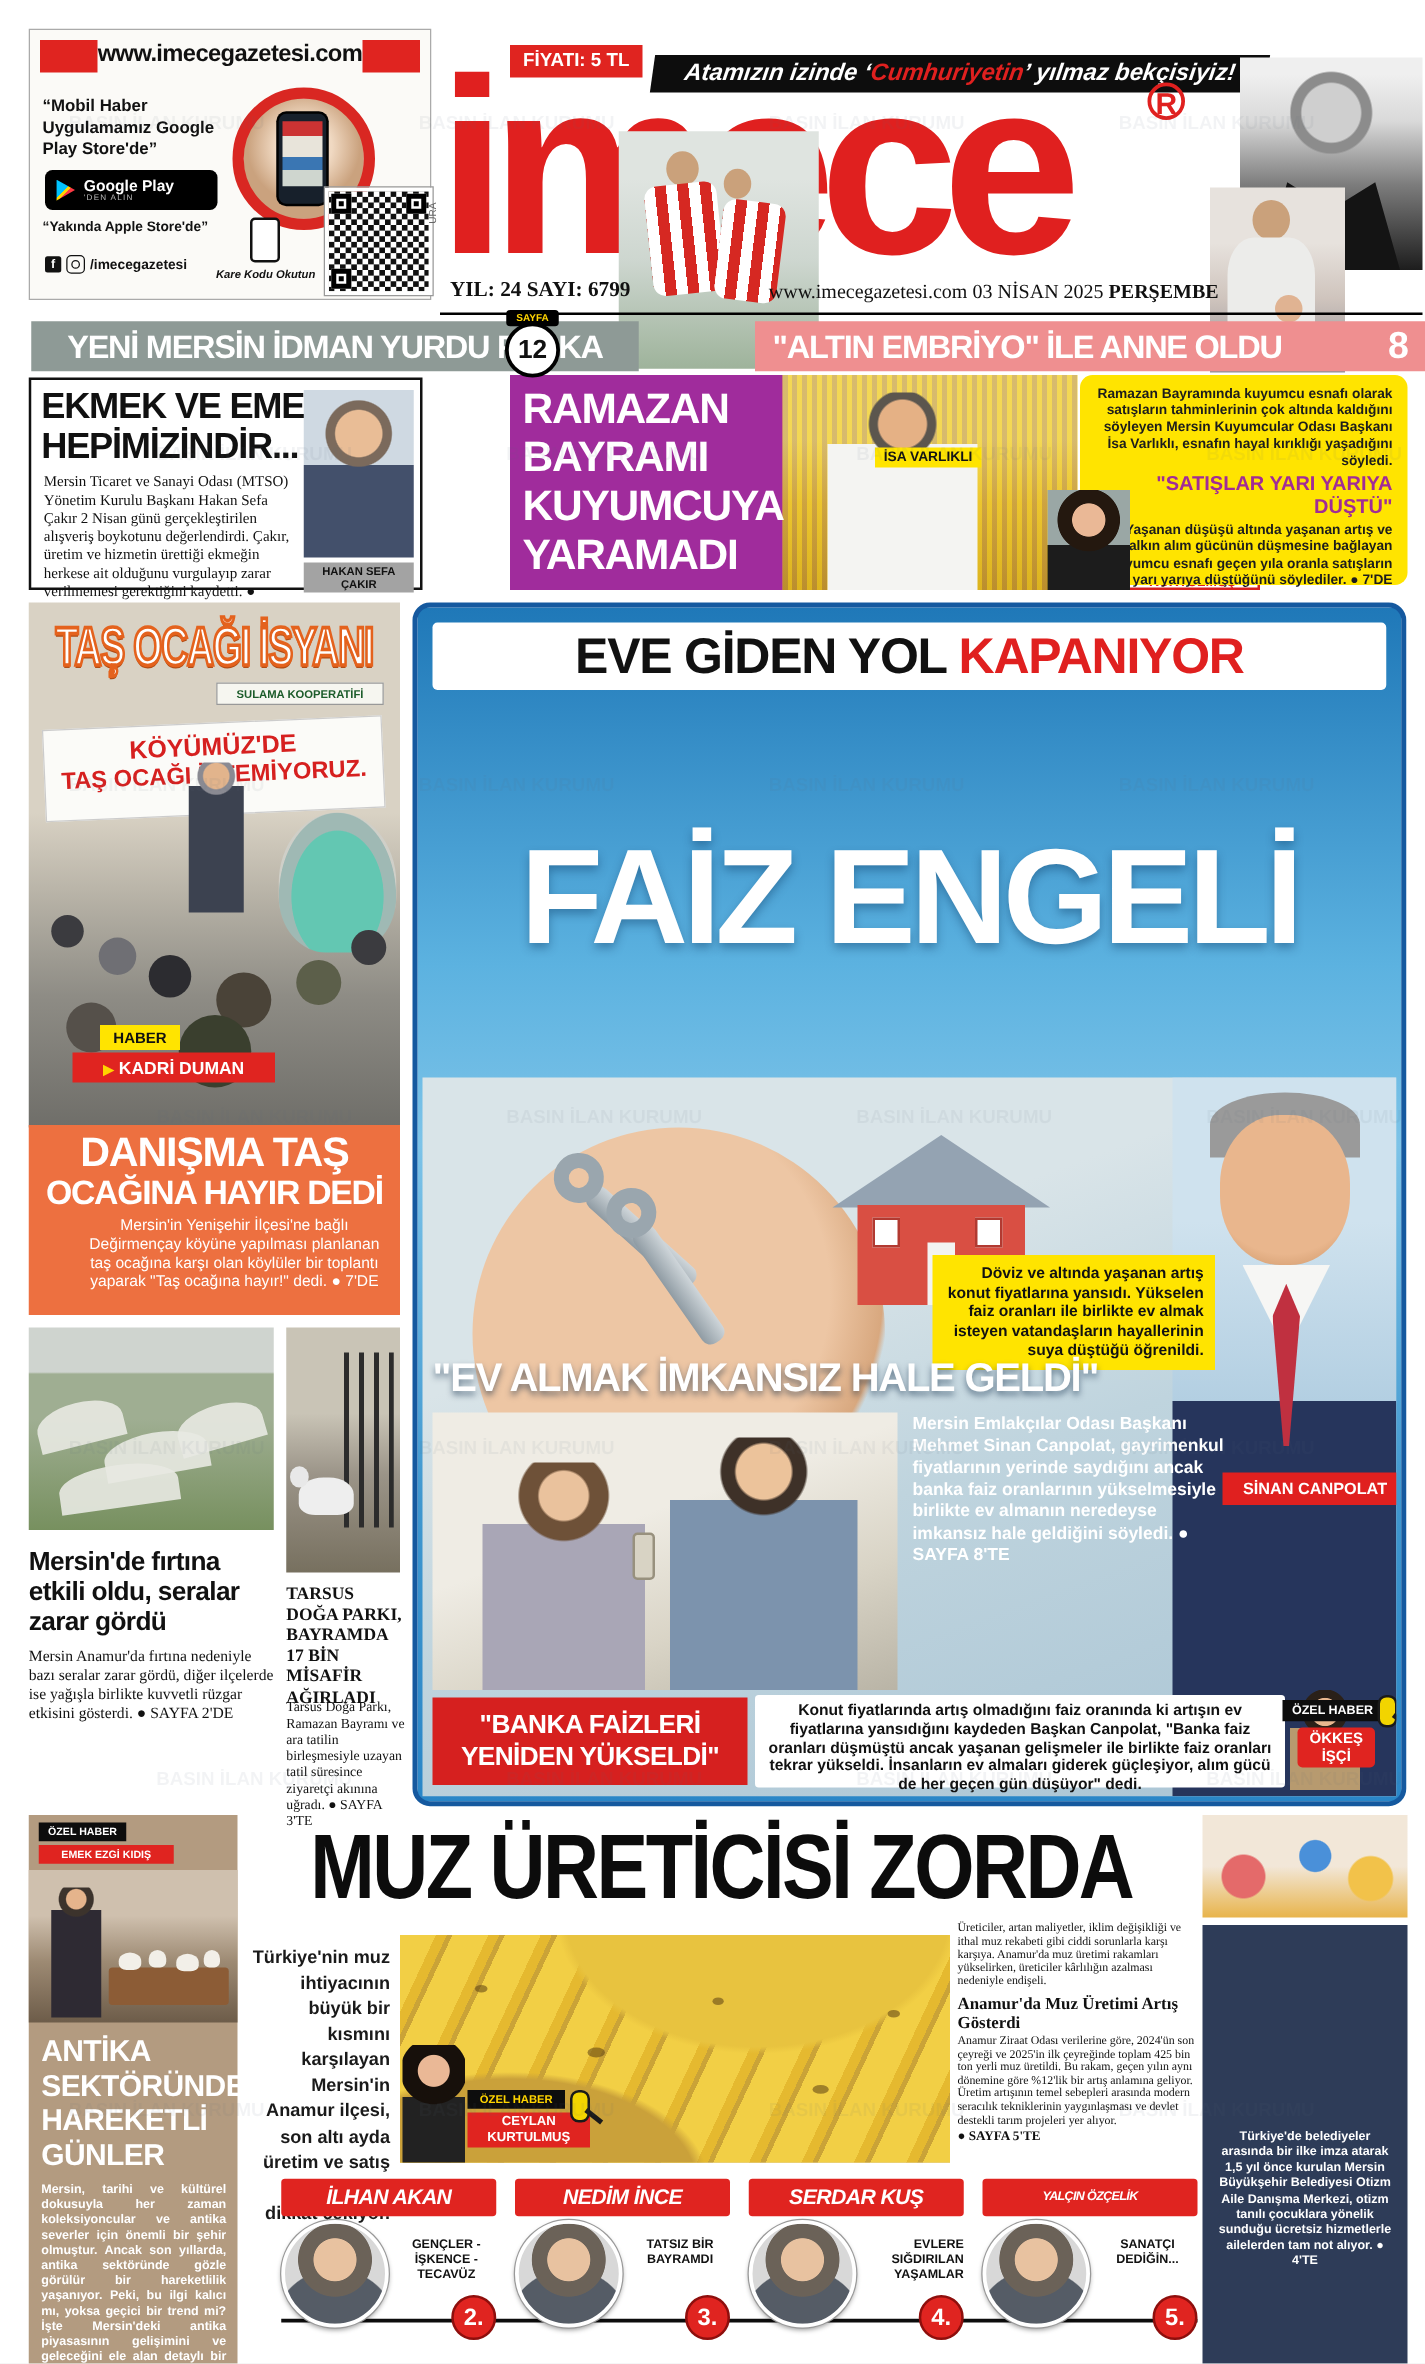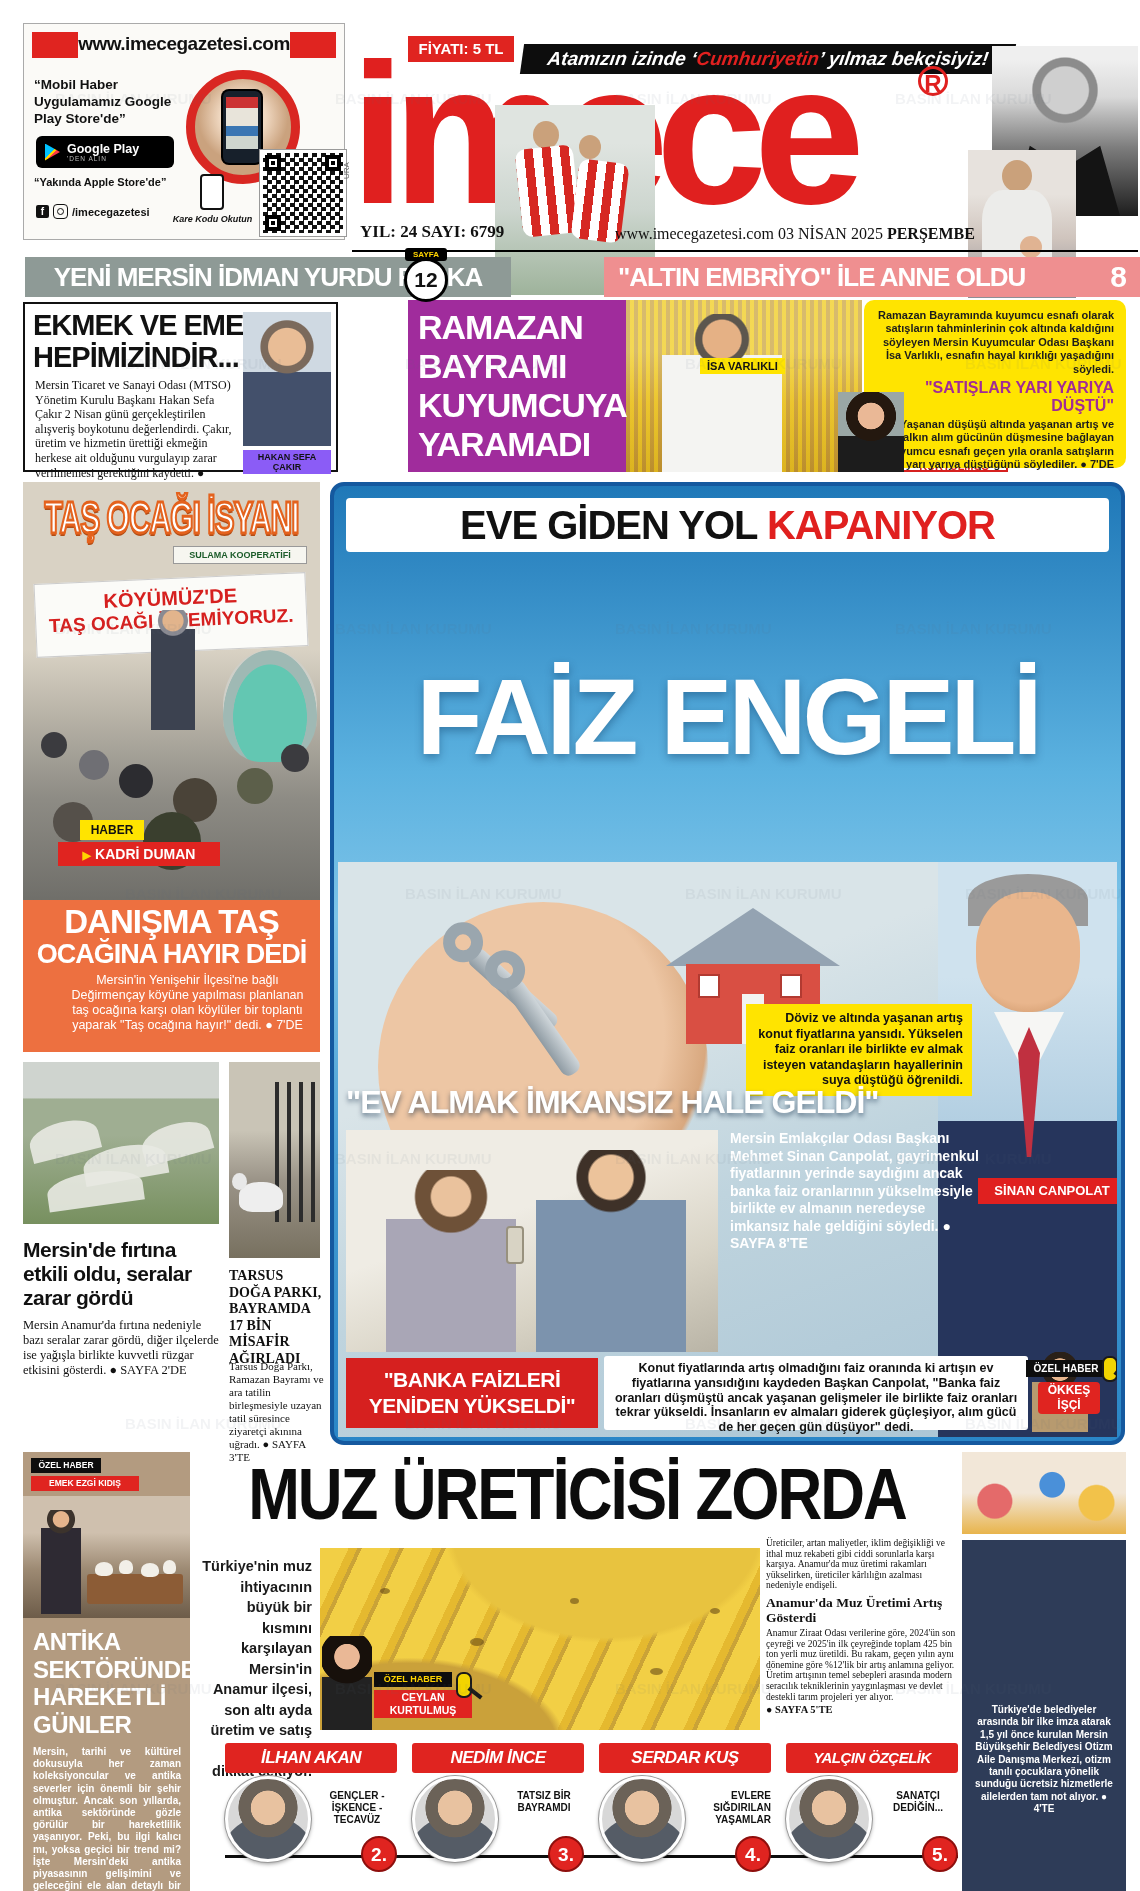--- a/index.html
+++ b/index.html
@@ -53,21 +53,21 @@
   .tz-pink{left:604px;top:257px;width:536px;height:40px;background:#ef8f90;color:#fff;font-weight:bold;font-size:26px;line-height:40px;padding-left:14px;box-sizing:border-box;letter-spacing:-1px;}
   .tz-badge{left:401px;top:248px;width:50px;height:56px;z-index:7;}
   .tz-badge .tab{position:absolute;left:4px;top:0;width:42px;height:13px;background:#000;color:#ffd400;font-size:8px;font-weight:bold;text-align:center;line-height:13px;border-radius:3px;}
   .tz-badge .circ{position:absolute;left:3px;top:10px;width:38px;height:38px;background:#fff;border:3px solid #000;border-radius:50%;font-size:21px;font-weight:bold;text-align:center;line-height:38px;}
   .tz-eight{position:absolute;right:14px;top:0;font-size:30px;}
   
   .ekmek{left:23px;top:302px;width:315px;height:170px;border:2px solid #111;background:#fff;box-sizing:border-box;}
   .ek-t{left:8px;font-size:29px;font-weight:bold;letter-spacing:-1px;line-height:30px;}
   .ek-body{left:10px;top:74px;width:200px;font-family:"Liberation Serif",serif;font-size:12px;line-height:14.6px;}
   .ek-photo{left:218px;top:8px;width:88px;height:134px;background:radial-gradient(circle at 50% 26%,#e9bd96 0 17%,#7b6a5c 18% 24%,transparent 25%),linear-gradient(180deg,#cfd9e2 0 45%,#43506b 45% 100%);}
-  .ek-cap{left:218px;top:146px;width:88px;background:#8b5cf6;font-size:9px;font-weight:bold;text-align:center;padding:2px 0;}
+  .ek-cap{left:218px;top:146px;width:88px;background:#a3a3a3;font-size:9px;font-weight:bold;text-align:center;padding:2px 0;}
   .ramz{left:408px;top:300px;width:218px;height:172px;background:#a02c9c;color:#fff;font-weight:bold;font-size:34px;line-height:39px;padding:8px 0 0 10px;box-sizing:border-box;letter-spacing:-1px;}
   .jewel{left:622px;top:300px;width:240px;height:172px;background:
      repeating-linear-gradient(90deg,rgba(255,215,0,.5) 0 4px,rgba(190,140,20,.4) 4px 8px),
      linear-gradient(180deg,#e8d9a8 0 30%,#d8b35c 60%,#b98f3e 100%);overflow:hidden;}
   .isa-fig{position:absolute;left:40px;top:14px;width:120px;height:158px;background:
      radial-gradient(circle at 50% 16%,#e5b185 0 13%,#5c564e 14% 18%,transparent 19%),
      linear-gradient(180deg,transparent 0 26%,#f4f4f2 26% 100%);}
   .isa-lbl{left:700px;top:358px;background:#ffe400;font-size:11px;font-weight:bold;padding:2px 7px;}
   .cey-photo{left:838px;top:392px;width:66px;height:80px;background:radial-gradient(circle at 50% 30%,#eab896 0 20%,#24180f 21% 38%,transparent 39%),linear-gradient(180deg,#9aa7a5 0 55%,#1c1c1c 55%);z-index:3;}
   .badge-blk{background:#0d0d0d;color:#fff;font-weight:bold;text-align:center;}
@@ -418,21 +418,21 @@
   <div class="abs col-bar" style="left:412px;">NEDİM İNCE</div>
   <div class="abs col-av" style="left:412px;"></div>
   <div class="abs col-topic" style="left:504px;">TATSIZ BİR BAYRAMDI</div>
   <div class="abs col-num" style="left:548px;">3.</div>
 
   <div class="abs col-bar" style="left:599px;">SERDAR KUŞ</div>
   <div class="abs col-av" style="left:599px;"></div>
   <div class="abs col-topic" style="left:691px;text-align:right;">EVLERE SIĞDIRILAN YAŞAMLAR</div>
   <div class="abs col-num" style="left:735px;">4.</div>
 
-  <div class="abs col-bar" style="left:786px;font-size:15px;">YALÇIN ÖZÇELİK</div>
+  <div class="abs col-bar" style="left:786px;font-size:10px;">YALÇIN ÖZÇELİK</div>
   <div class="abs col-av" style="left:786px;"></div>
   <div class="abs col-topic" style="left:878px;">SANATÇI DEDİĞİN...</div>
   <div class="abs col-num" style="left:922px;">5.</div>
 
   <div class="abs" id="wm">
       <div class="wm-tile" style="left: 55px; top: 90px;">BASIN İLAN KURUMU</div>
       <div class="wm-tile" style="left: 335px; top: 90px;">BASIN İLAN KURUMU</div>
       <div class="wm-tile" style="left: 615px; top: 90px;">BASIN İLAN KURUMU</div>
       <div class="wm-tile" style="left: 895px; top: 90px;">BASIN İLAN KURUMU</div>
       <div class="wm-tile" style="left: 125px; top: 355px;">BASIN İLAN KURUMU</div>

